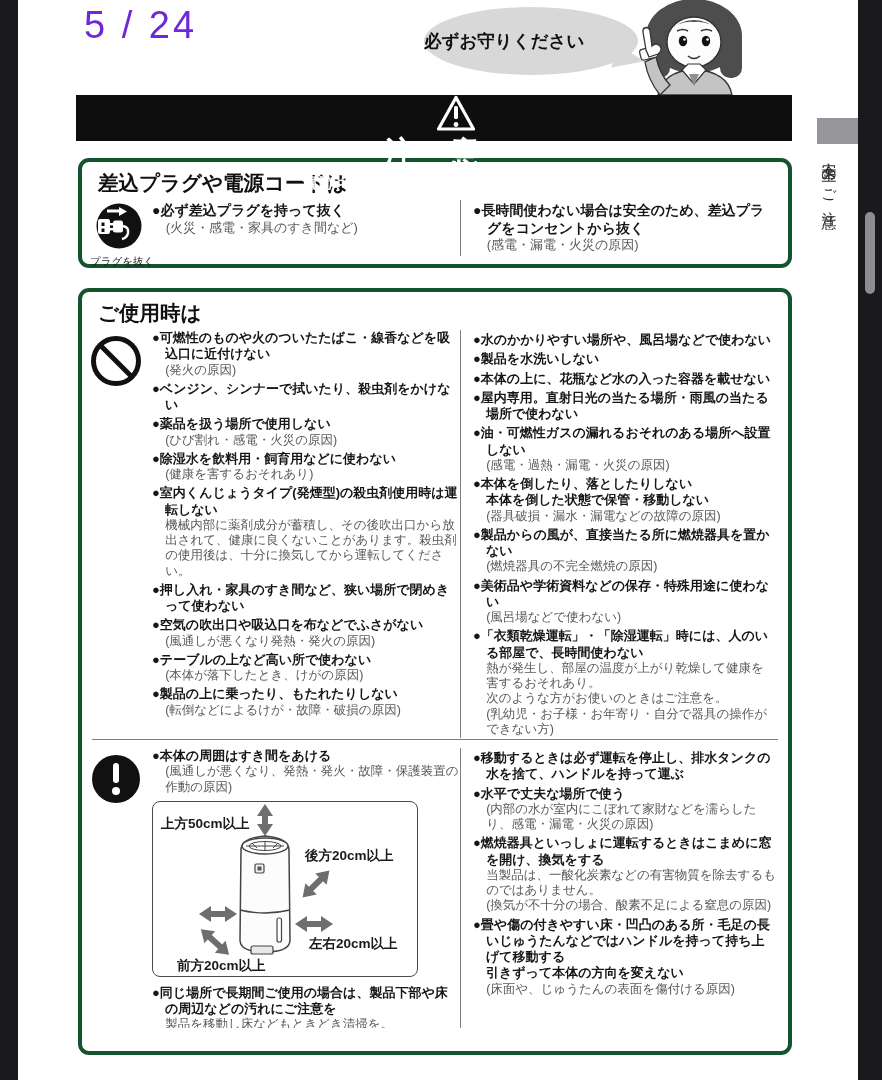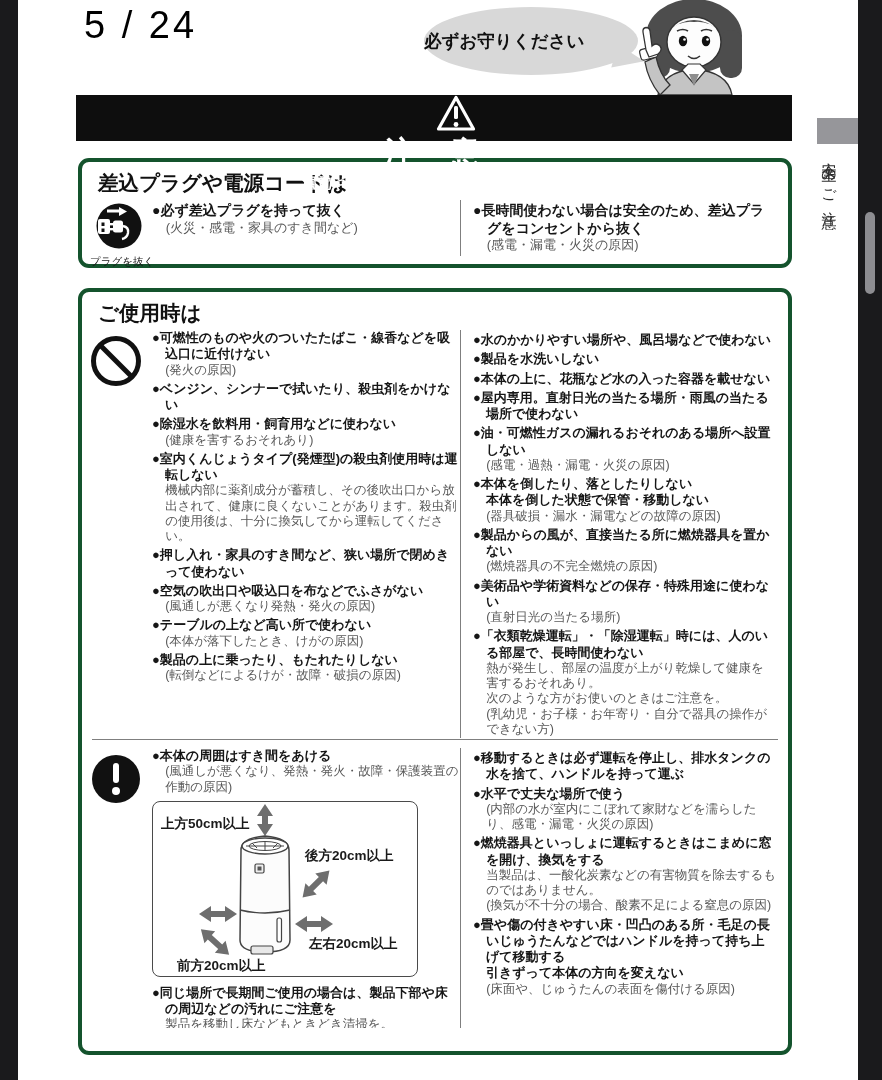--- a/index.html
+++ b/index.html
@@ -5,21 +5,21 @@
   html,body{margin:0;padding:0;background:#fff;}
   #page{position:relative;width:882px;height:1080px;background:#fff;overflow:hidden;
         font-family:"Liberation Sans","DejaVu Sans",sans-serif;color:#161616;}
   .strip{position:absolute;top:0;bottom:0;background:#1a1a1c;z-index:30;}
   #strip-left{left:0;width:18px;}
   #strip-right{left:858px;width:24px;}
   #scroll-thumb{position:absolute;left:865px;top:212px;width:10px;height:82px;border-radius:5px;background:#8d8d91;z-index:31;}
   #side-tab{position:absolute;left:817px;top:118px;width:45px;height:26px;background:#96969a;z-index:29;}
   #side-label{position:absolute;left:819px;top:150px;writing-mode:vertical-rl;text-orientation:upright;
               font-size:15px;letter-spacing:3px;color:#2c2c2c;z-index:29;}
-  #page-number{position:absolute;left:84px;top:4px;font-size:38px;letter-spacing:3px;color:#000000;}
+  #page-number{position:absolute;left:84px;top:4px;font-size:38px;letter-spacing:3px;color:#6d28d9;}
   #speech-bubble{position:absolute;left:424px;top:7px;width:214px;height:68px;border-radius:50%;
                  background:#d8d8d8;display:flex;align-items:center;
                  font-size:17.5px;font-weight:bold;color:#101010;z-index:2;}
   #bubble-tail{position:absolute;left:614px;top:48px;width:0;height:0;border-top:9px solid transparent;
                border-bottom:15px solid transparent;border-left:30px solid #d8d8d8;transform:rotate(16deg);z-index:1;}
   #woman{position:absolute;left:620px;top:0;z-index:3;}
   
   #banner{position:absolute;left:76px;top:95px;width:716px;height:46px;background:#0e0e0e;
           display:flex;align-items:center;color:#fff;z-index:4;flex-direction:column;}
   #banner .tri{margin-left:44px;flex:0 0 auto;}
@@ -149,20 +149,24 @@
             <div class="item">
               <div class="head">可燃性のものや火のついたたばこ・線香などを吸込口に近付けない</div>
               <div class="desc">(発火の原因)</div>
             </div>
 
             <div class="item">
               <div class="head">ベンジン、シンナーで拭いたり、殺虫剤をかけない</div>
 
             </div>
 
+            <div class="item">
+              <div class="head">薬品を扱う場所で使用しない</div>
+              <div class="desc">(ひび割れ・感電・火災の原因)</div>
+            </div>
 
             <div class="item">
               <div class="head">除湿水を飲料用・飼育用などに使わない</div>
               <div class="desc">(健康を害するおそれあり)</div>
             </div>
 
             <div class="item">
               <div class="head">室内くんじょうタイプ(発煙型)の殺虫剤使用時は運転しない</div>
               <div class="desc">機械内部に薬剤成分が蓄積し、その後吹出口から放出されて、健康に良くないことがあります。殺虫剤の使用後は、十分に換気してから運転してください。</div>
             </div>
@@ -221,21 +225,21 @@
             <div class="desc">(器具破損・漏水・漏電などの故障の原因)</div>
           </div>
 
           <div class="item">
             <div class="head">製品からの風が、直接当たる所に燃焼器具を置かない</div>
             <div class="desc">(燃焼器具の不完全燃焼の原因)</div>
           </div>
 
           <div class="item">
             <div class="head">美術品や学術資料などの保存・特殊用途に使わない</div>
-            <div class="desc">(直射日光の当たる場所)</div>
+            <div class="desc">(風呂場などで使わない)</div>
           </div>
 
           <div class="item">
             <div class="head">「衣類乾燥運転」・「除湿運転」時には、人のいる部屋で、長時間使わない</div>
             <div class="desc">熱が発生し、部屋の温度が上がり乾燥して健康を害するおそれあり。
 次のような方がお使いのときはご注意を。
 (乳幼児・お子様・お年寄り・自分で器具の操作ができない方)</div>
           </div>
         </div>
     </div>

